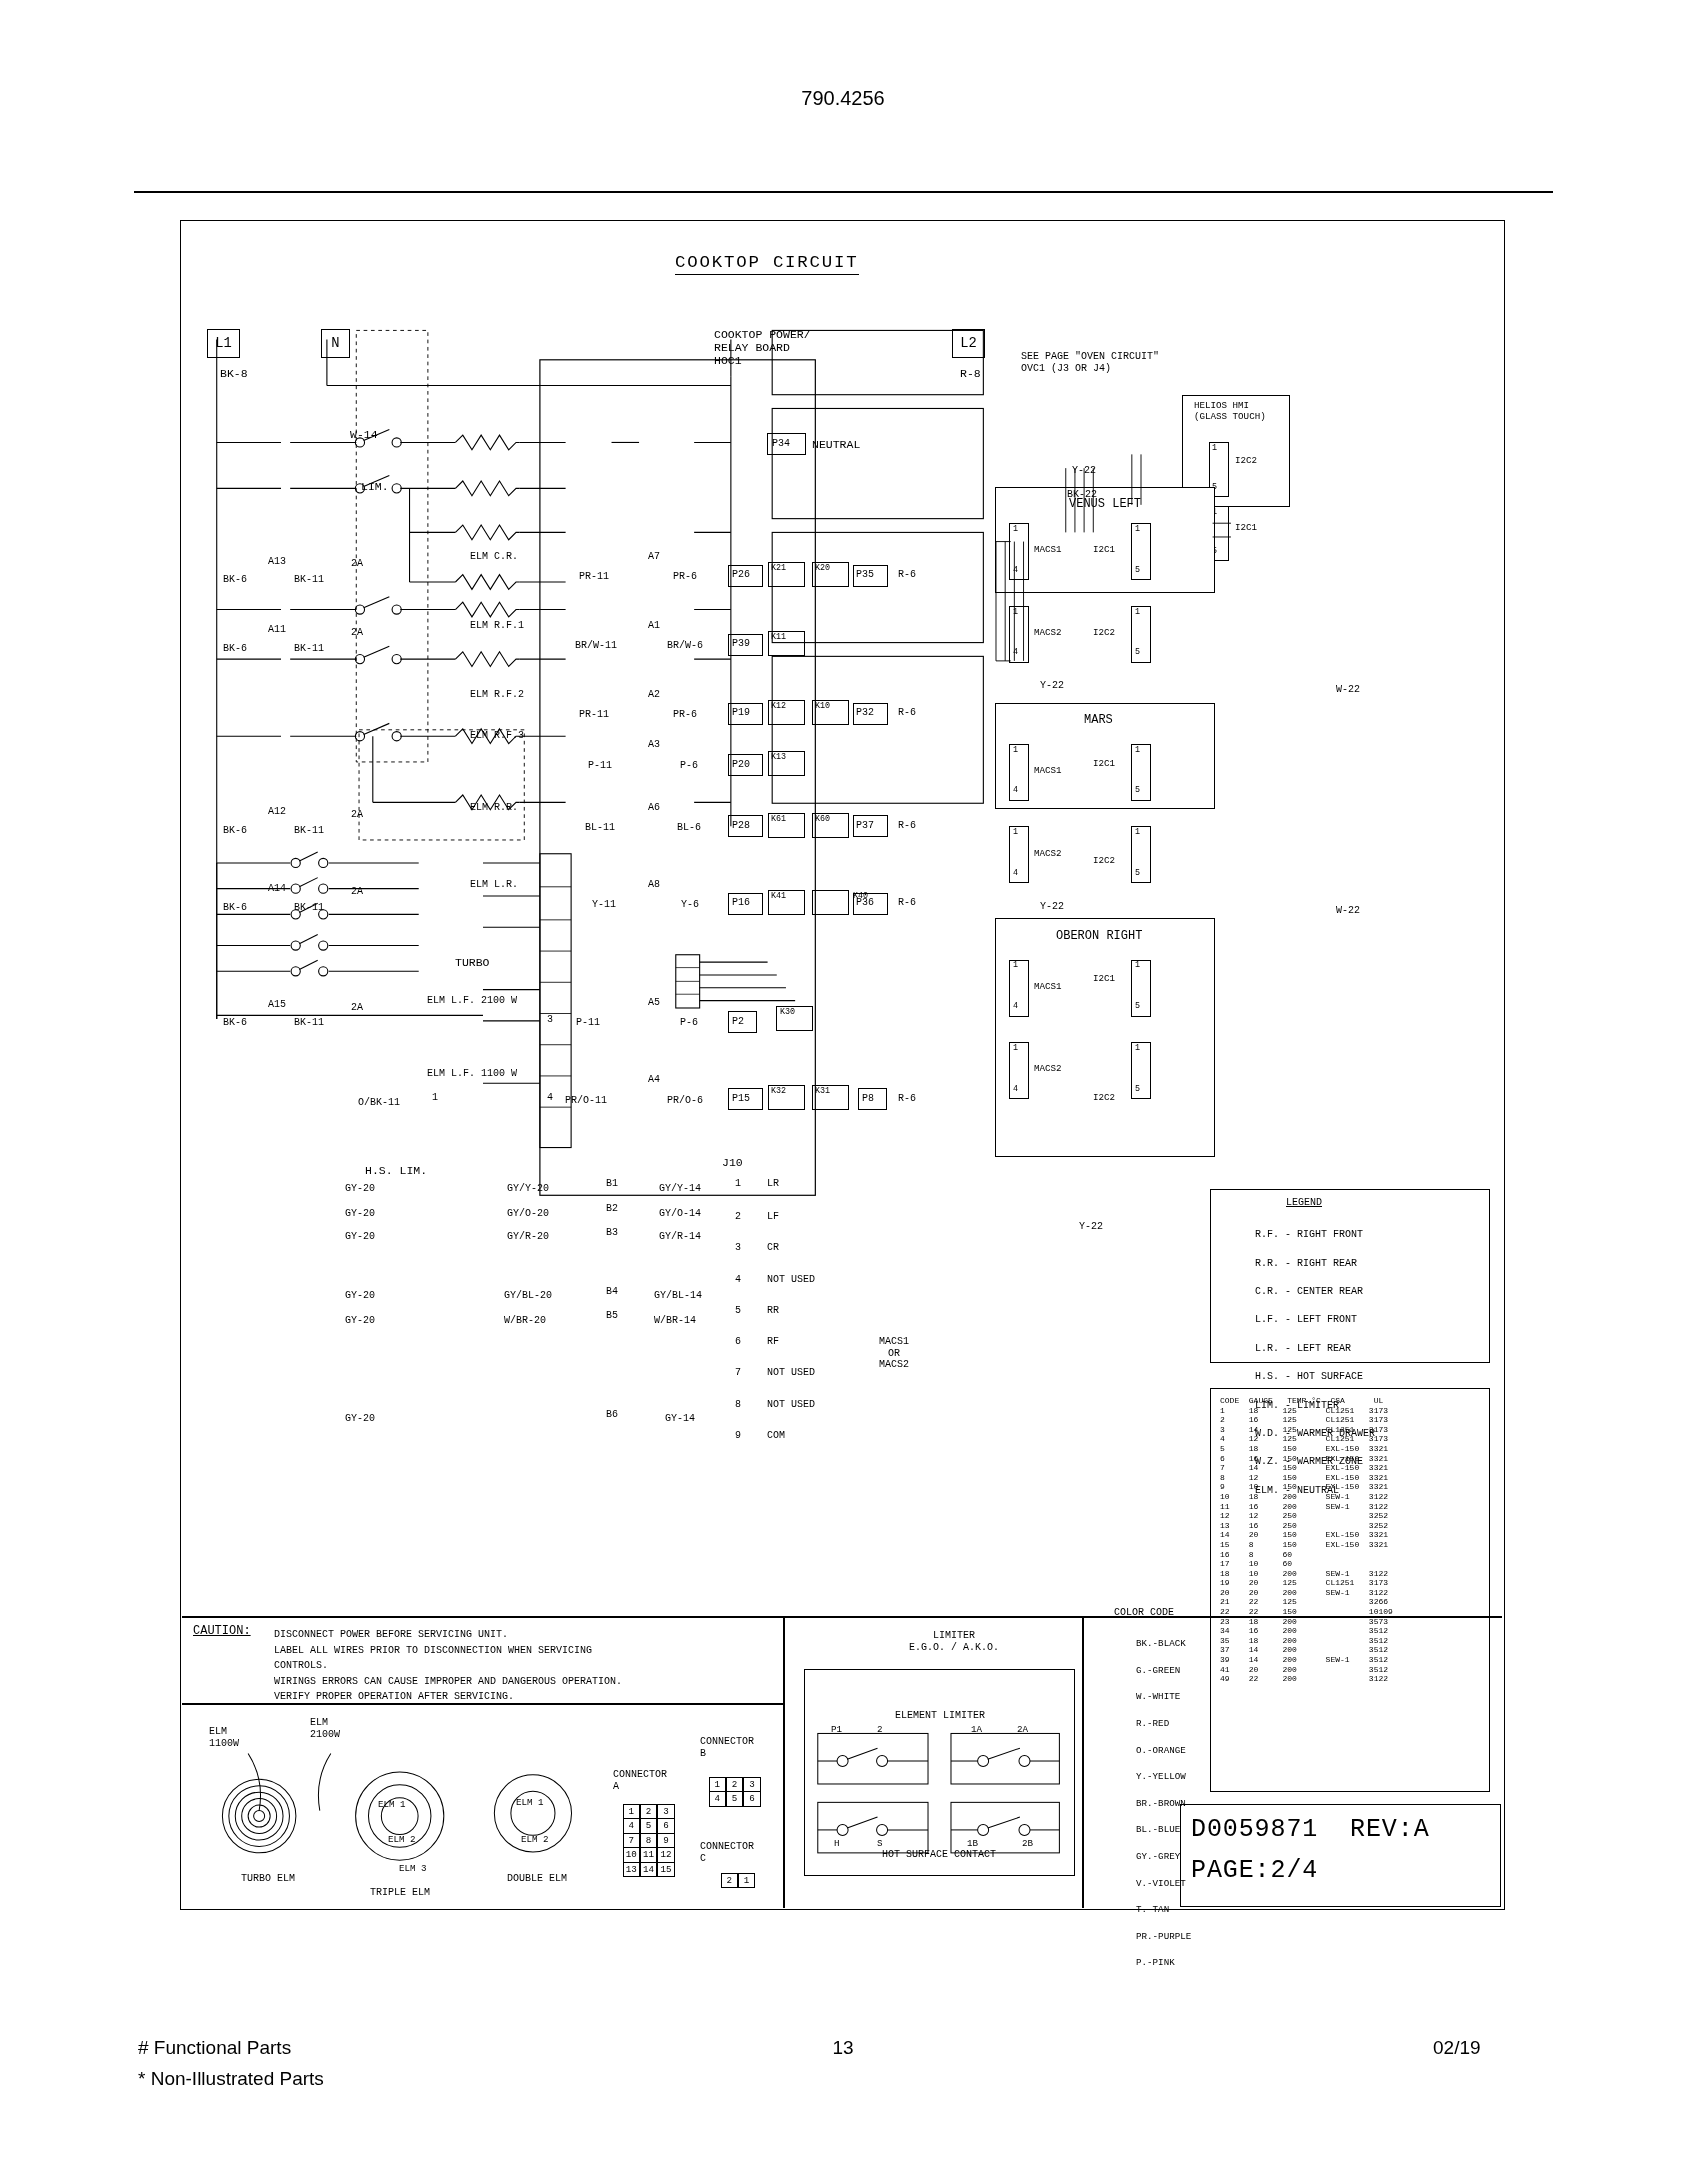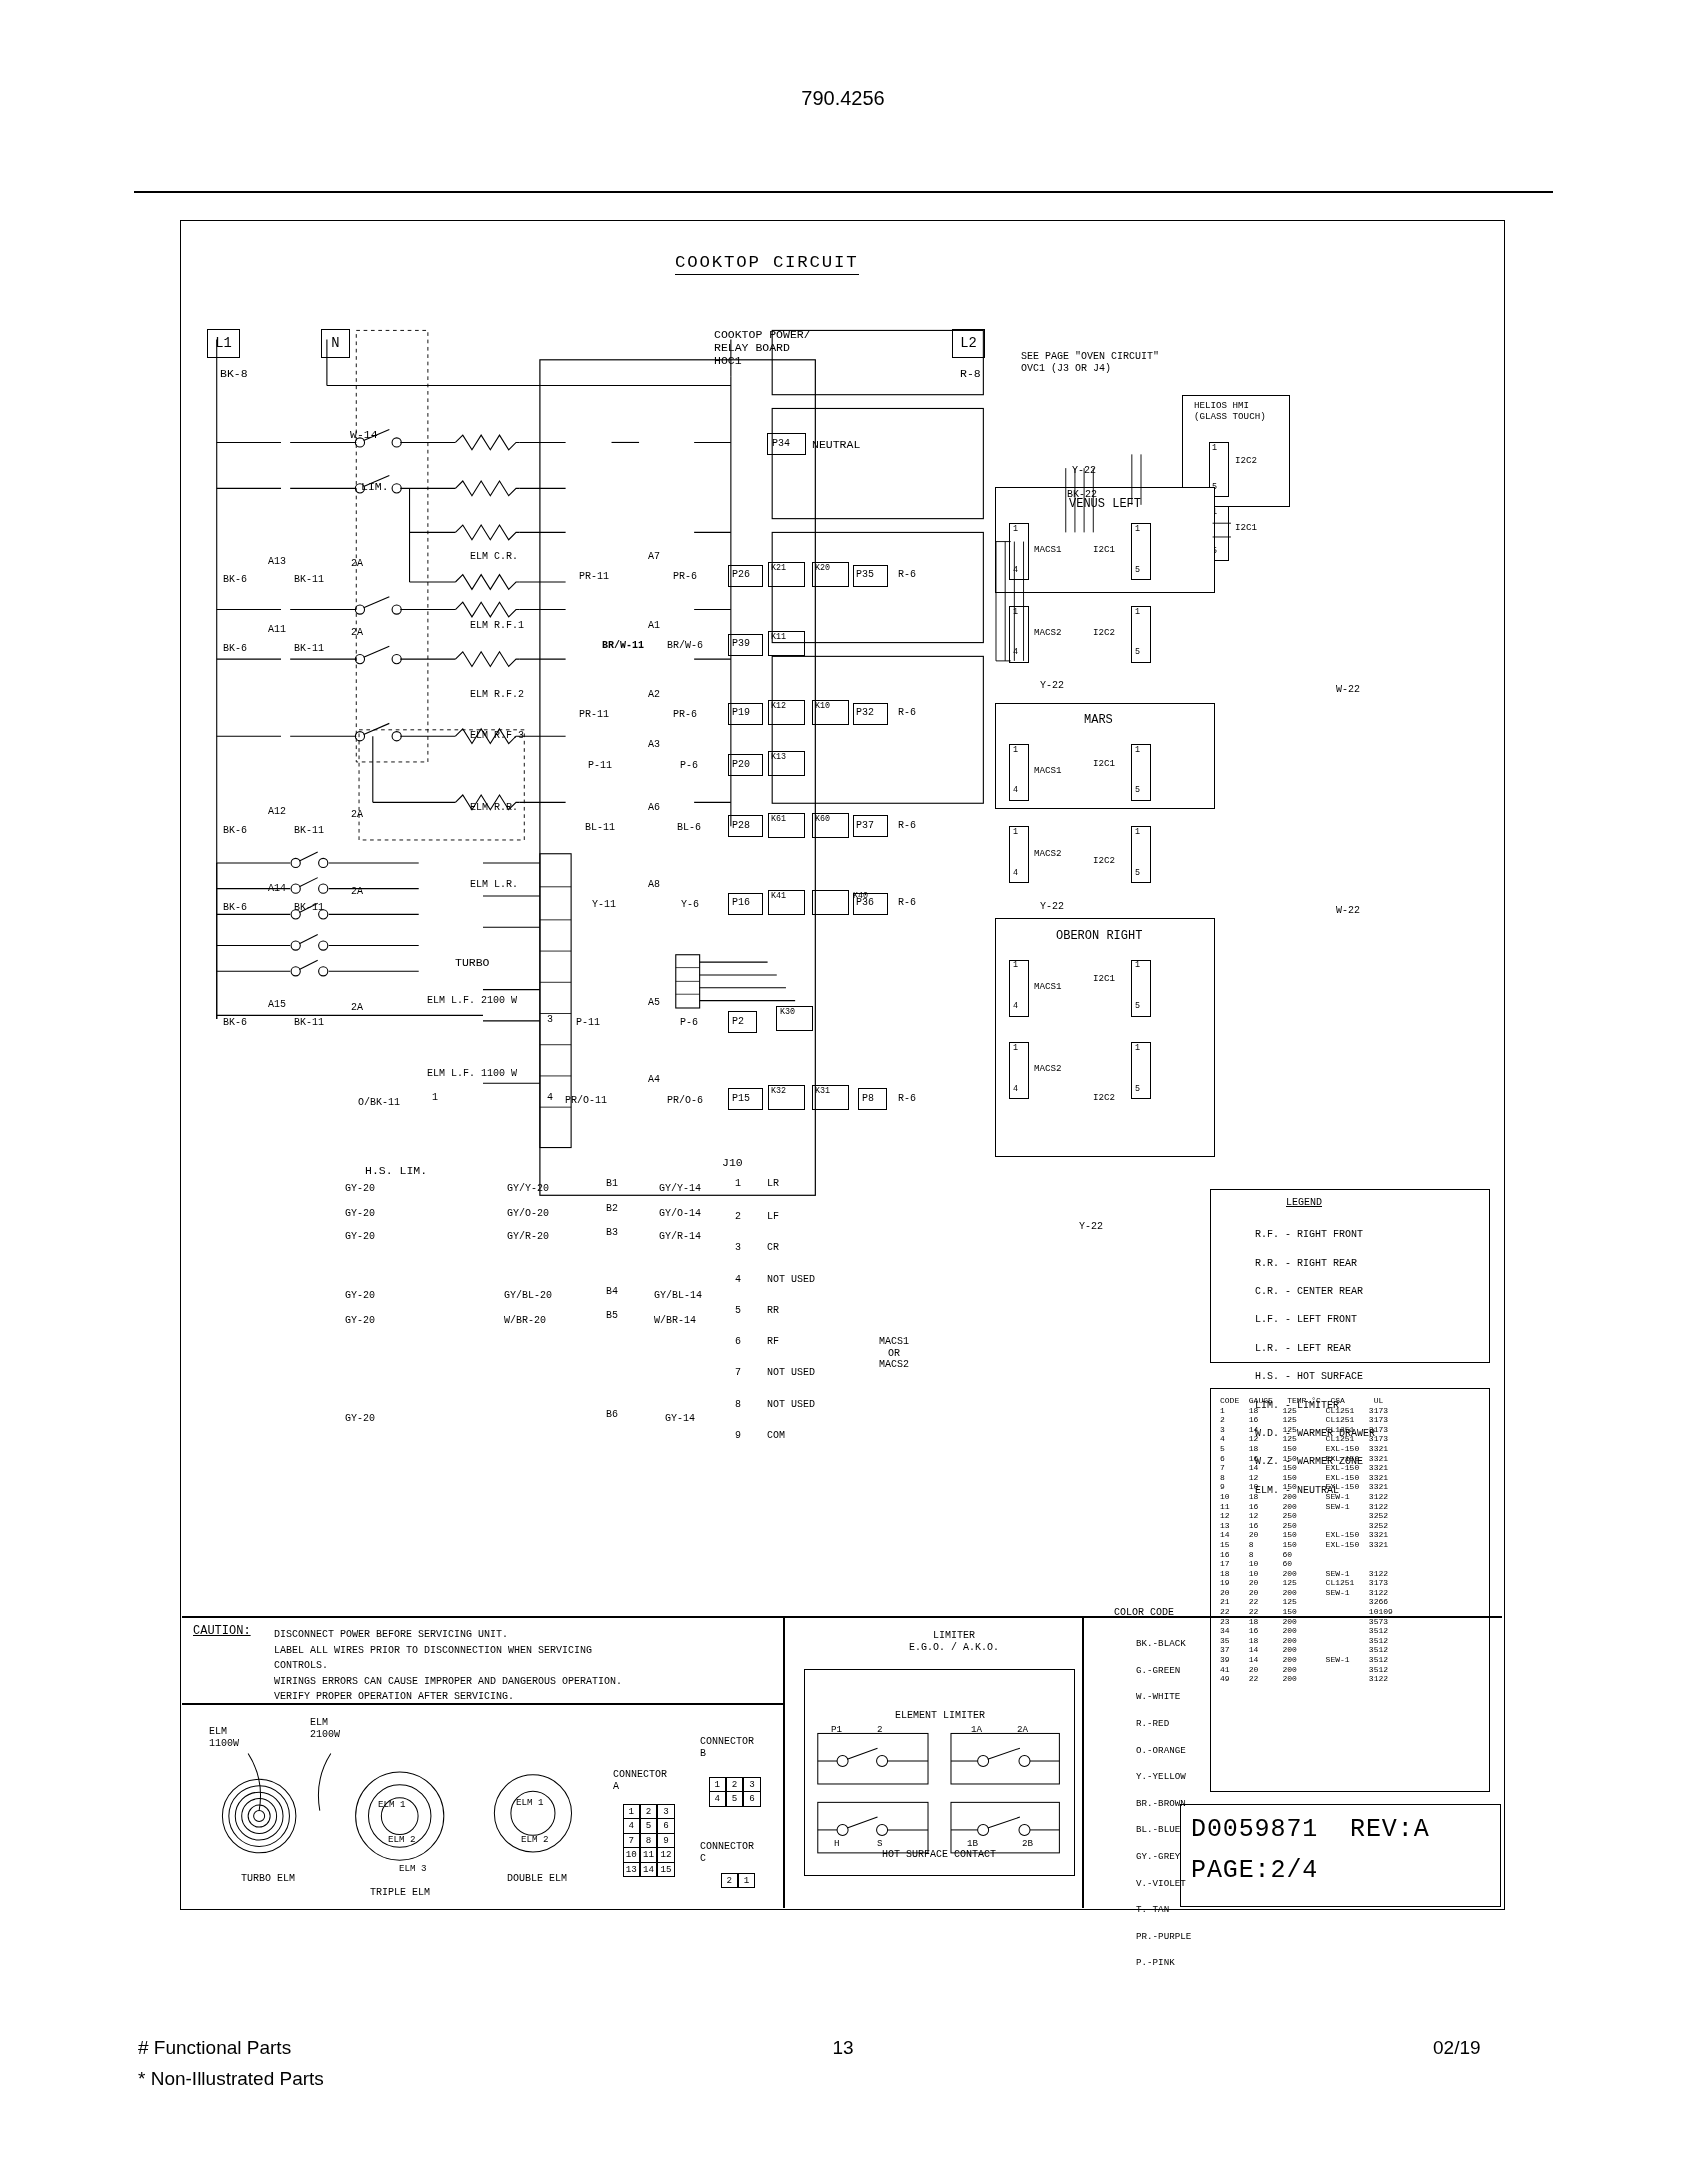--- a/index.html
+++ b/index.html
@@ -367,21 +367,21 @@
   <div class="t t9" style="left:815px;top:564px;">K20</div>
   <div class="box" style="left:853px;top:565px;width:35px;height:22px;"></div>
   <div class="t t11" style="left:856px;top:569px;">P35</div>
   <div class="t t11" style="left:898px;top:569px;">R-6</div>
 
   <div class="t t11" style="left:223px;top:643px;">BK-6</div>
   <div class="t t11" style="left:268px;top:624px;">A11</div>
   <div class="t t11" style="left:294px;top:643px;">BK-11</div>
   <div class="t t11" style="left:351px;top:627px;">2A</div>
   <div class="t t11" style="left:470px;top:620px;">ELM R.F.1</div>
-  <div class="t t11" style="left:602px;top:640px;font-weight:bold;">BR/W-11</div>
+  <div class="t t11" style="left:575px;top:640px;">BR/W-11</div>
   <div class="t t11" style="left:648px;top:620px;">A1</div>
   <div class="t t11" style="left:667px;top:640px;">BR/W-6</div>
   <div class="box" style="left:728px;top:634px;width:35px;height:22px;"></div>
   <div class="t t11" style="left:732px;top:638px;">P39</div>
   <div class="box" style="left:768px;top:631px;width:37px;height:25px;"></div>
   <div class="t t9" style="left:771px;top:633px;">K11</div>
 
   <div class="t t11" style="left:470px;top:689px;">ELM R.F.2</div>
   <div class="t t11" style="left:579px;top:709px;">PR-11</div>
   <div class="t t11" style="left:648px;top:689px;">A2</div>

